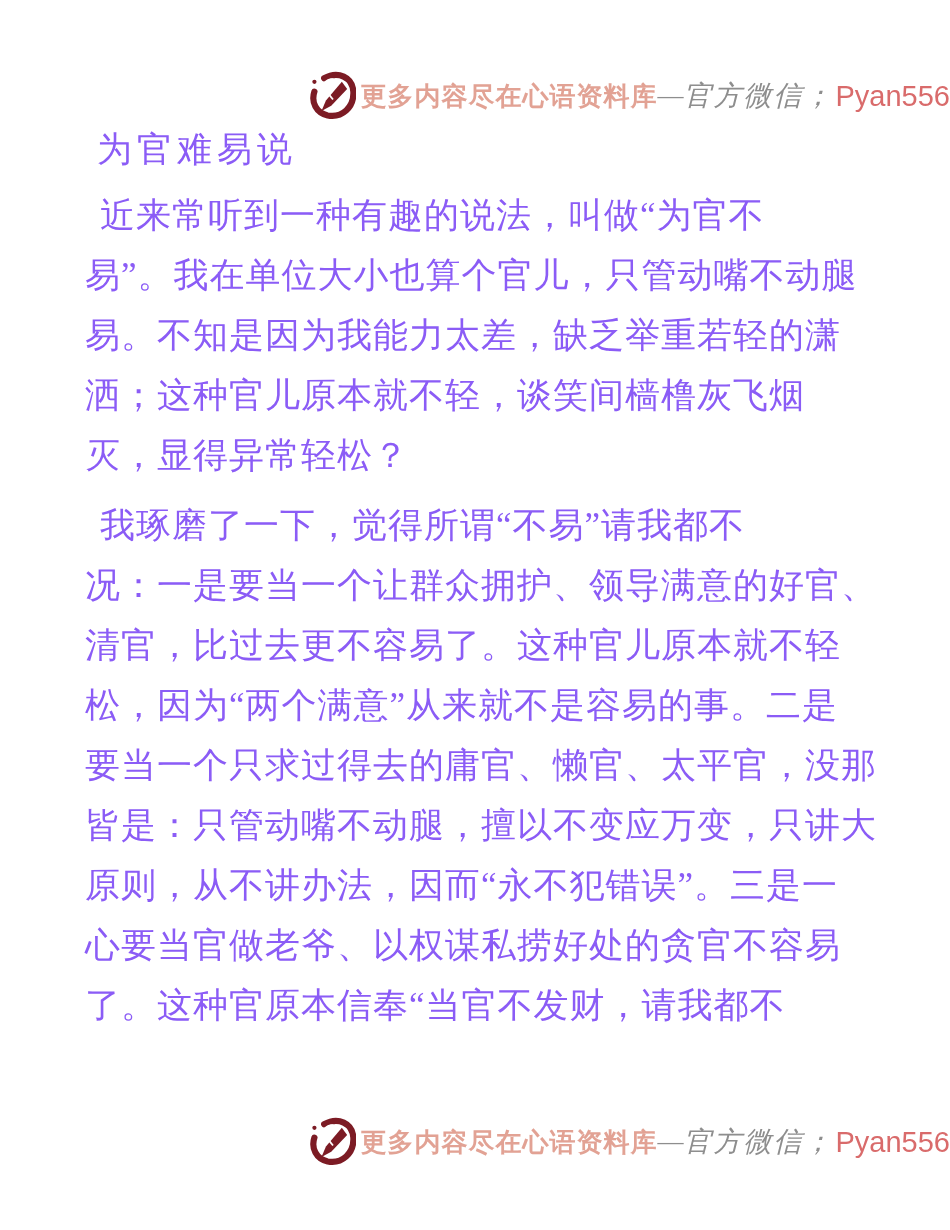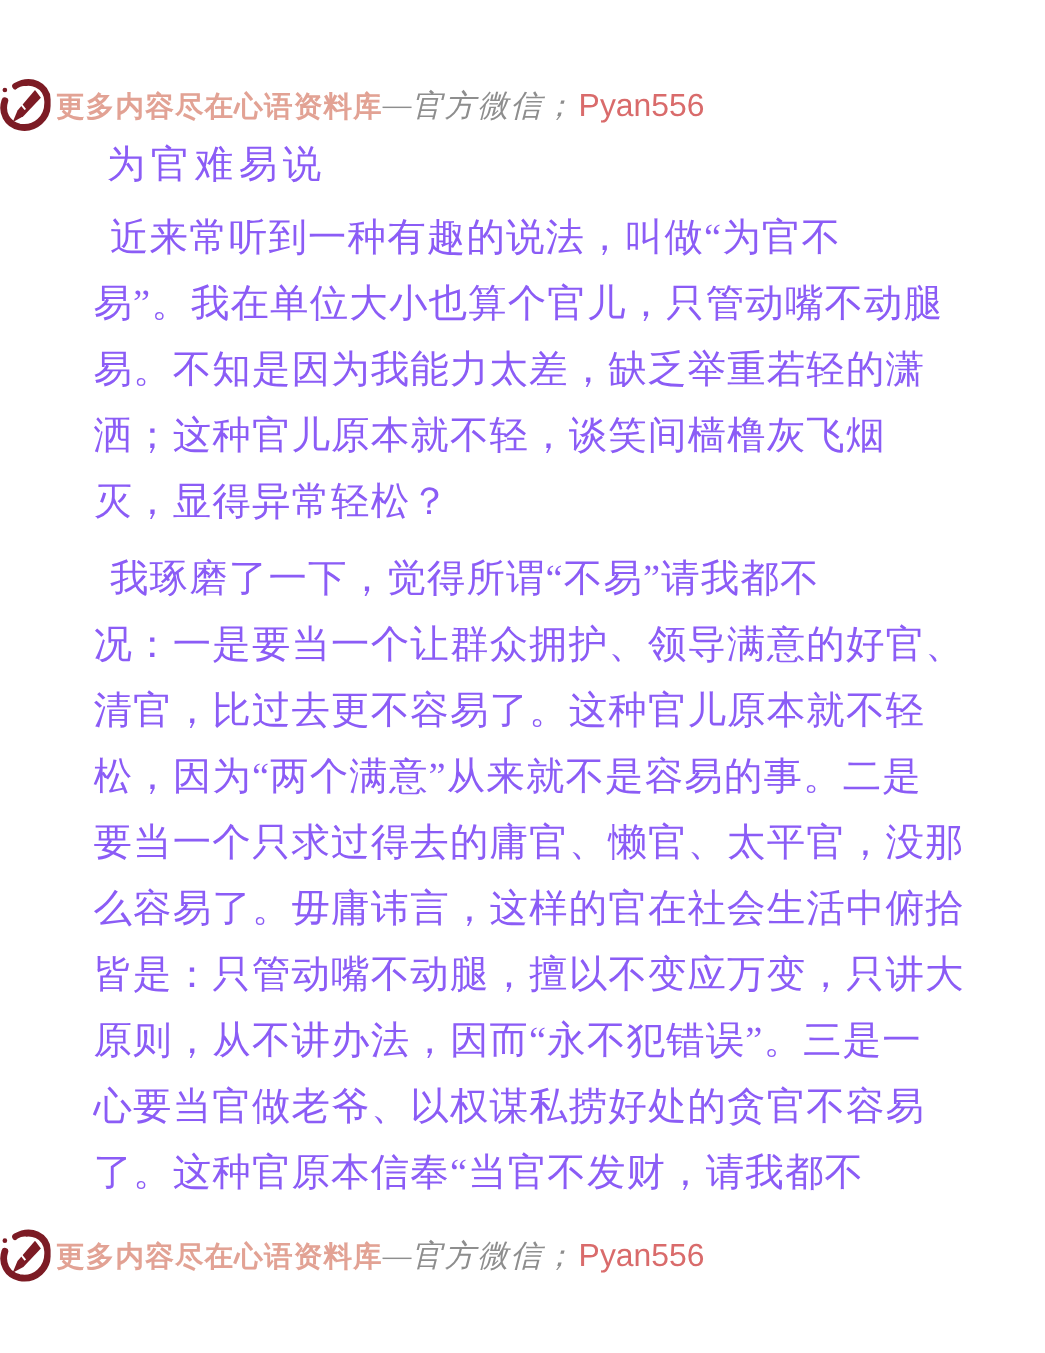--- a/index.html
+++ b/index.html
@@ -16,21 +16,21 @@
     font-family: "Liberation Serif", "DejaVu Serif", serif;
   }
 
   
   .watermark {
     position: absolute;
     left: 0;
     width: 100%;
     height: 60px;
     display: flex;
-    justify-content: flex-start;
+    justify-content: flex-end;
     align-items: center;
     white-space: nowrap;
   }
   .watermark.header { top: 66px; }
   .watermark.footer { top: 1112px; }
   .logo {
     width: 46px;
     height: 54px;
     margin-right: 5px;
     flex: 0 0 auto;
@@ -111,21 +111,20 @@
           <div class="line">易。不知是因为我能力太差，缺乏举重若轻的潇</div>
           <div class="line">洒；这种官儿原本就不轻，谈笑间樯橹灰飞烟</div>
           <div class="line">灭，显得异常轻松？</div>
         </div>
         <div class="para">
           <div class="line first">我琢磨了一下，觉得所谓“不易”请我都不</div>
           <div class="line">况：一是要当一个让群众拥护、领导满意的好官、</div>
           <div class="line">清官，比过去更不容易了。这种官儿原本就不轻</div>
           <div class="line">松，因为“两个满意”从来就不是容易的事。二是</div>
           <div class="line">要当一个只求过得去的庸官、懒官、太平官，没那</div>
-          <div class="line">么容易了。毋庸讳言，这样的官在社会生活中俯拾</div>
           <div class="line">皆是：只管动嘴不动腿，擅以不变应万变，只讲大</div>
           <div class="line">原则，从不讲办法，因而“永不犯错误”。三是一</div>
           <div class="line">心要当官做老爷、以权谋私捞好处的贪官不容易</div>
           <div class="line">了。这种官原本信奉“当官不发财，请我都不</div>
         </div>
       </div>
   </div>
 
   <div class="watermark footer">
     <svg class="logo" viewBox="0 0 52 58" aria-hidden="true">

